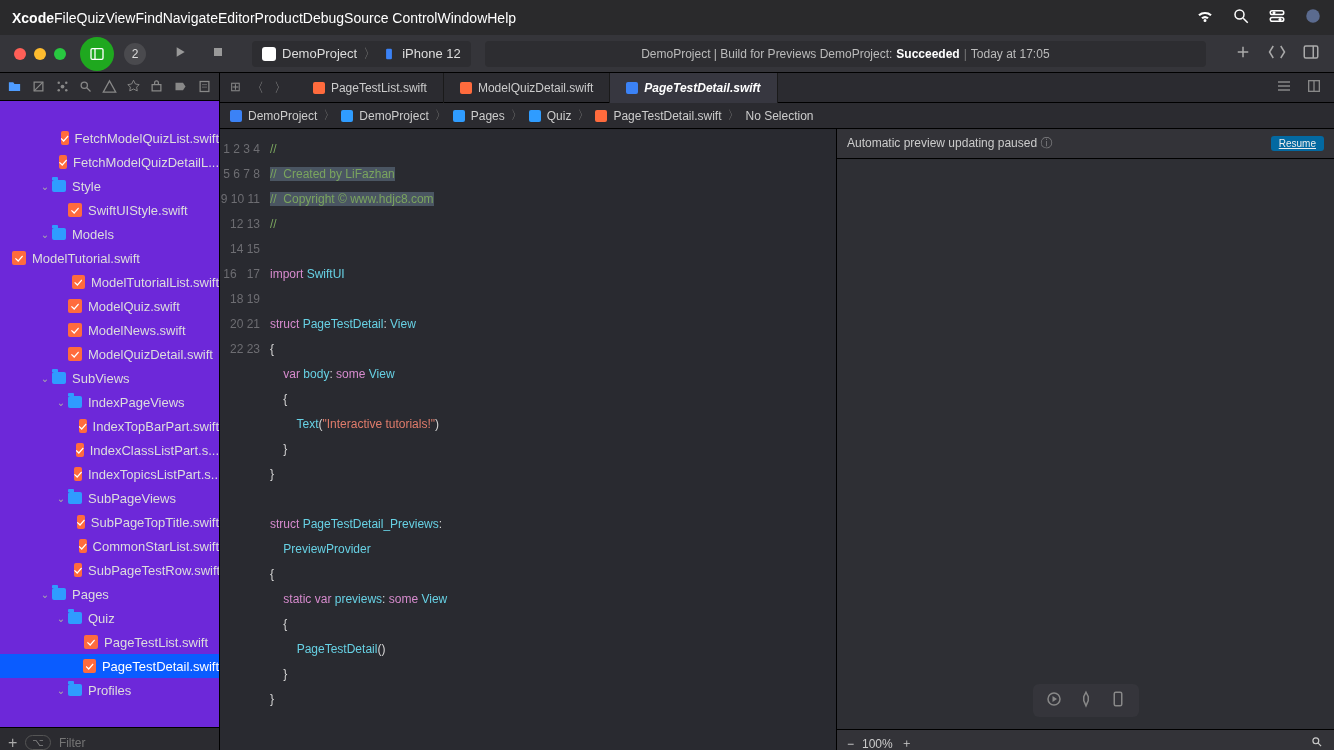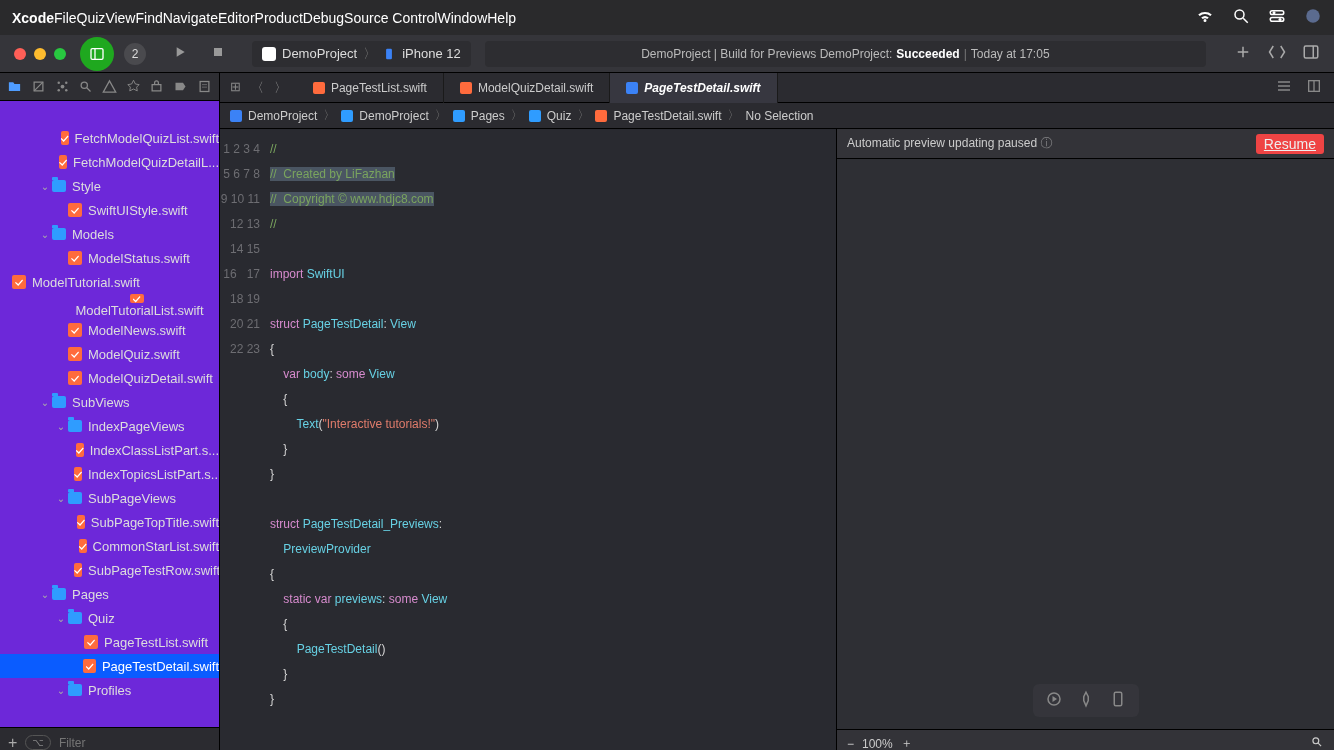--- a/index.html
+++ b/index.html
@@ -67,21 +67,21 @@
   .gutter{width:50px;text-align:right;color:#6d6d72;padding:8px 10px 0 0;line-height:25px;user-select:none;}
   .src{flex:1;padding:8px 0 8px 0;line-height:25px;white-space:pre;color:#d4d4d4;}
   .cmt{color:#7aa55e;}
   .kw{color:#d68bcd;}
   .typ{color:#67d1e4;}
   .fn{color:#67d1e4;}
   .str{color:#e07c6b;}
   .hl{background:#4a5562;}
   .preview{width:498px;background:#2e2f34;border-left:1px solid #000;display:flex;flex-direction:column;position:relative;}
   .prev-top{height:30px;display:flex;align-items:center;justify-content:space-between;padding:0 10px;background:#333338;color:#ccc;font-size:12px;border-bottom:1px solid #000;}
-  .resume{background:#ef4444;color:#eee;padding:2px 8px;border-radius:3px;font-size:14px;text-decoration:underline;}
+  .resume{background:#0369a1;color:#eee;padding:2px 8px;border-radius:3px;font-size:10px;text-decoration:underline;}
   .prev-bottom{position:absolute;bottom:0;left:0;right:0;height:28px;background:#333338;border-top:1px solid #000;display:flex;align-items:center;gap:8px;padding:0 10px;color:#ccc;font-size:12px;}
   .prev-bottom .sp{flex:1;}
   .canvas-toolbar{position:absolute;bottom:40px;left:50%;transform:translateX(-50%);display:flex;gap:14px;background:rgba(60,60,65,.5);padding:6px 12px;border-radius:6px;}
   .canvas-toolbar svg{width:18px;height:18px;fill:#888;}
 </style>
 </head>
 <body>
 
 <div class="menubar">
   <span class="apple"></span>
@@ -247,59 +247,59 @@
         <div class="row" style="padding-left: 56px;">
           <span class="chev"></span>
           <span class="swifti"></span>
           <span>SwiftUIStyle.swift</span>
         </div>
         <div class="row" style="padding-left: 40px;">
           <span class="chev">⌄</span>
           <span class="foldi"></span>
           <span>Models</span>
         </div>
-        <div class="row" style="padding-left: 56px;">
-          <span class="chev"></span>
-          <span class="swifti"></span>
-          <span>ModelStatus.swift</span>
-        </div>
         <div class="row" style="">
           <span class="chev"></span>
           <span class="swifti"></span>
           <span>ModelTutorial.swift</span>
         </div>
-        <div class="row" style="padding-left: 60px; flex-direction: column;">
+        <div class="row" style="padding-left: 60px;">
           <span class="chev"></span>
           <span class="swifti"></span>
           <span>ModelTutorialList.swift</span>
         </div>
         <div class="row" style="padding-left: 56px;">
           <span class="chev"></span>
           <span class="swifti"></span>
+          <span>ModelQuiz.swift</span>
+        </div>
+        <div class="row" style="padding-left: 56px;">
+          <span class="chev"></span>
+          <span class="swifti"></span>
           <span>ModelNews.swift</span>
         </div>
         <div class="row" style="padding-left: 56px;">
           <span class="chev"></span>
           <span class="swifti"></span>
-          <span>ModelQuiz.swift</span>
-        </div>
-        <div class="row" style="padding-left: 56px;">
-          <span class="chev"></span>
-          <span class="swifti"></span>
           <span>ModelQuizDetail.swift</span>
         </div>
         <div class="row" style="padding-left: 40px;">
           <span class="chev">⌄</span>
           <span class="foldi"></span>
           <span>SubViews</span>
         </div>
         <div class="row" style="padding-left: 56px;">
           <span class="chev">⌄</span>
           <span class="foldi"></span>
           <span>IndexPageViews</span>
+        </div>
+        <div class="row" style="padding-left: 72px;">
+          <span class="chev"></span>
+          <span class="swifti"></span>
+          <span>IndexTopBarPart.swift</span>
         </div>
         <div class="row" style="padding-left: 72px;">
           <span class="chev"></span>
           <span class="swifti"></span>
           <span>IndexClassListPart.s...</span>
         </div>
         <div class="row" style="padding-left: 72px;">
           <span class="chev"></span>
           <span class="swifti"></span>
           <span>IndexTopicsListPart.s...</span>

